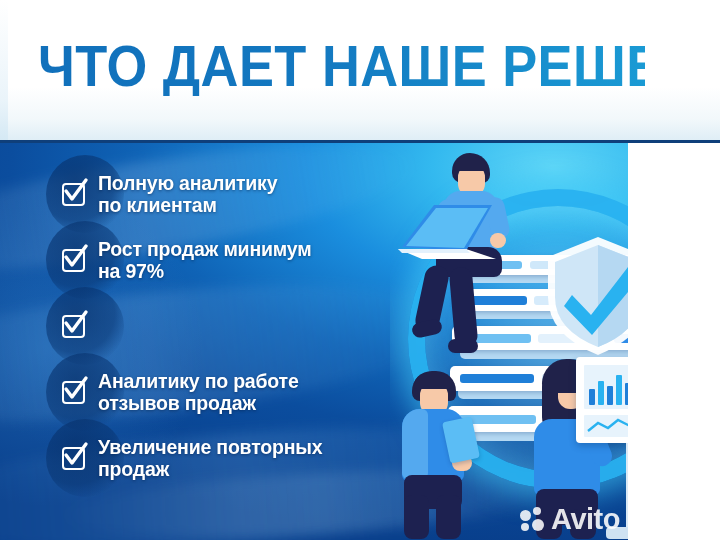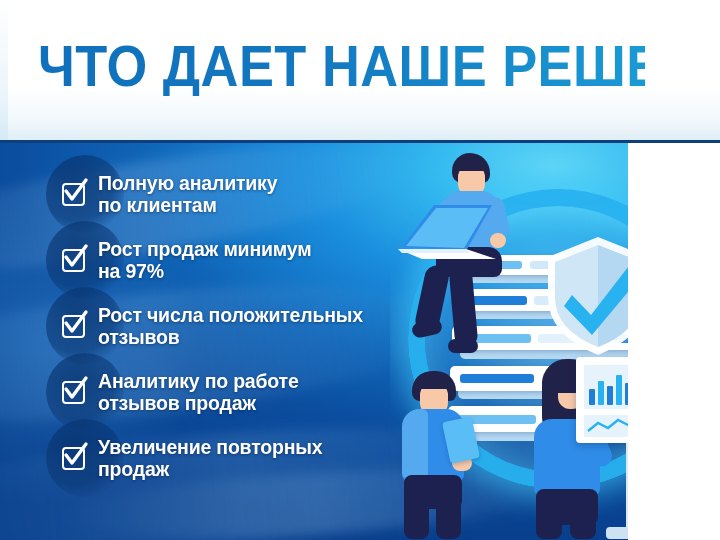--- a/index.html
+++ b/index.html
@@ -418,22 +418,20 @@
 на 97%</div>
       </div>
 
       <div class="benefit-row" style="top:150px;">
         <div class="bubble"></div>
         <div class="checkbox">
           <svg viewBox="0 0 29 29" aria-hidden="true">
             <polyline points="5,13 11,21 25,2" fill="none" stroke="#ffffff" stroke-width="3.4" stroke-linecap="round" stroke-linejoin="round"></polyline>
           </svg>
         </div>
-        <div class="benefit-text">Рост числа положительных
-отзывов</div>
       </div>
 
       <div class="benefit-row" style="top:216px;">
         <div class="bubble"></div>
         <div class="checkbox">
           <svg viewBox="0 0 29 29" aria-hidden="true">
             <polyline points="5,13 11,21 25,2" fill="none" stroke="#ffffff" stroke-width="3.4" stroke-linecap="round" stroke-linejoin="round"></polyline>
           </svg>
         </div>
         <div class="benefit-text">Аналитику по работе
@@ -445,15 +443,24 @@
         <div class="checkbox">
           <svg viewBox="0 0 29 29" aria-hidden="true">
             <polyline points="5,13 11,21 25,2" fill="none" stroke="#ffffff" stroke-width="3.4" stroke-linecap="round" stroke-linejoin="round"></polyline>
           </svg>
         </div>
         <div class="benefit-text">Увеличение повторных
 продаж</div>
       </div>
     </div>
 
+    <div class="avito">
+      <div class="avito-dots">
+        <i class="d1"></i>
+          <i class="d2"></i>
+          <i class="d3"></i>
+          <i class="d4"></i>
+      </div>
+      <div class="avito-word">Avito</div>
+    </div>
 
   </div>
 </div>
 
 </body></html>

